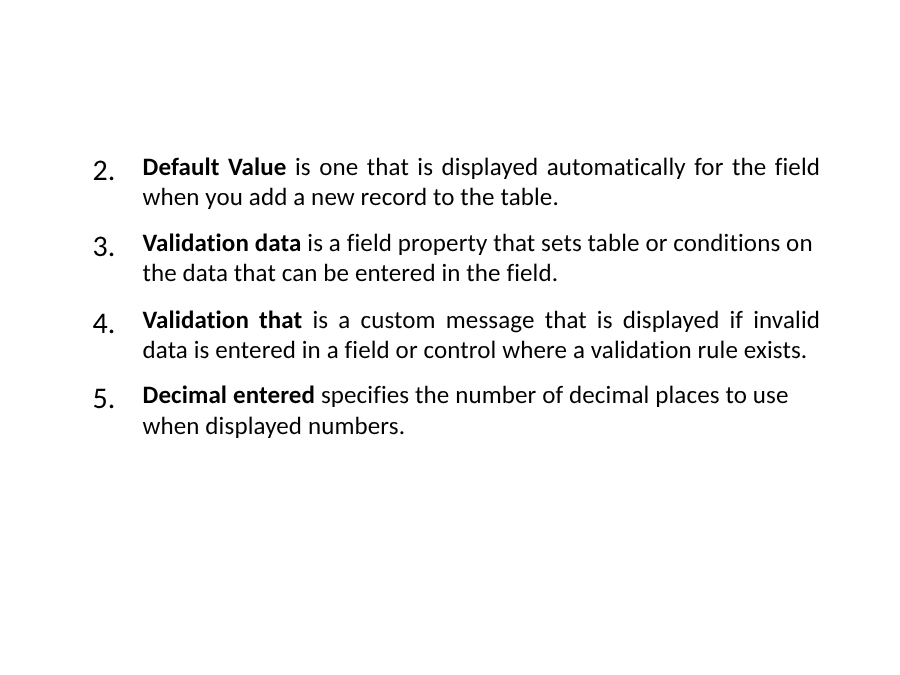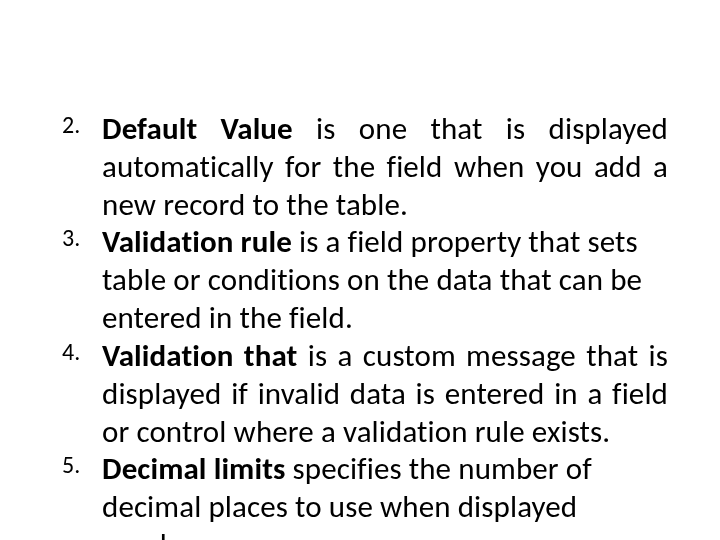--- a/index.html
+++ b/index.html
@@ -19,23 +19,23 @@
   }
   ol.definitions {
     margin: 0;
     padding: 0 0 0 50px;
     list-style: none;
     counter-reset: item 1; 
   }
   ol.definitions > li {
     counter-increment: item;
     position: relative;
-    font-size: 31px;
+    font-size: 20px;
     line-height: 1.22;
-    margin: 0;
+    margin: 12px;
     letter-spacing: 0.1px;
   }
   ol.definitions > li::before {
     content: counter(item) ".";
     position: absolute;
     left: -40px;
     top: 0;
     font-size: 24px;
   }
   ol.definitions > li .term {
@@ -59,30 +59,30 @@
   <ol class="definitions">
 
     <li class="justify">
       <div class="line-wrap">
         <span class="term">Default Value</span><span> is one that is displayed automatically for the field when you add a new record to the table.</span>
       </div>
     </li>
 
     <li>
       <div class="line-wrap">
-        <span class="term">Validation rule</span><span> is a field property that sets table or conditions on the data that can be entered in the field.</span>
+        <span class="term">Validation data</span><span> is a field property that sets table or conditions on the data that can be entered in the field.</span>
       </div>
     </li>
 
     <li class="justify4">
       <div class="line-wrap">
         <span class="term">Validation that</span><span> is a custom message that is displayed if invalid data is entered in a field or control where a validation rule exists.</span>
       </div>
     </li>
 
     <li>
       <div class="line-wrap">
-        <span class="term">Decimal limits</span><span> specifies the number of decimal places to use when displayed numbers.</span>
+        <span class="term">Decimal entered</span><span> specifies the number of decimal places to use when displayed numbers.</span>
       </div>
     </li>
 
   </ol>
 </div>
 
 </body></html>

